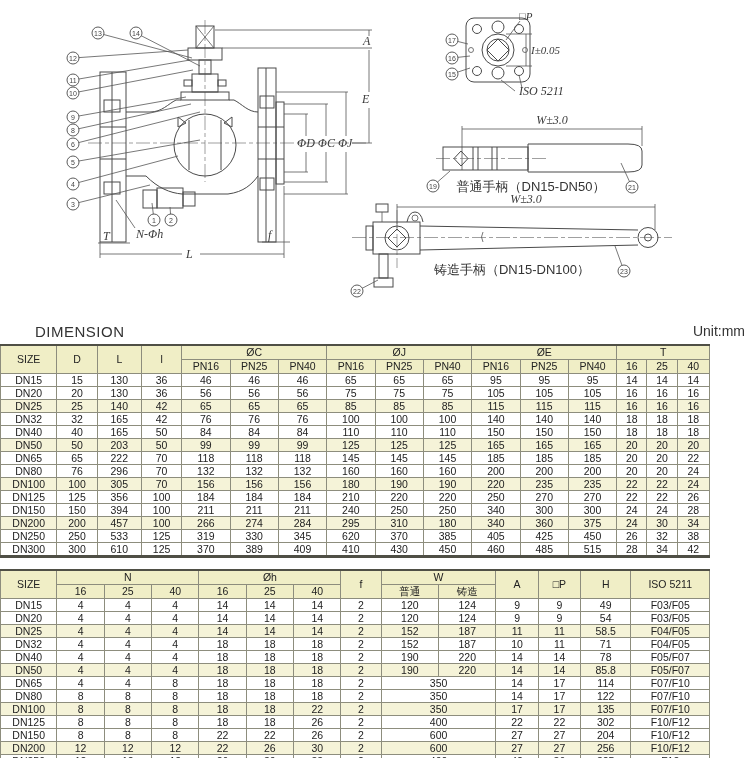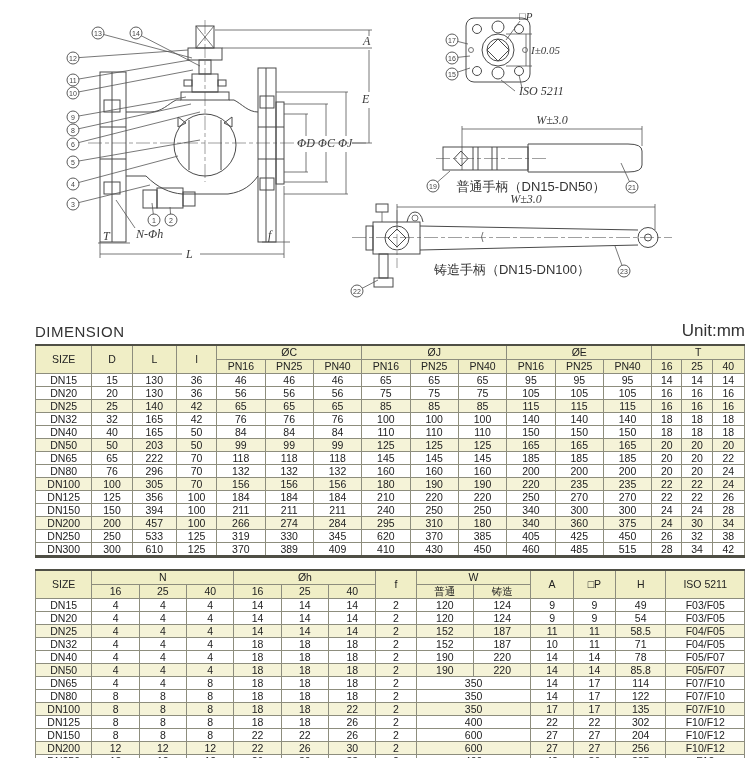--- a/index.html
+++ b/index.html
@@ -8,22 +8,22 @@
   svg text{fill:#3a3a3a;}
   .ln{fill:none;stroke:#4a4a4a;stroke-width:1;}
   .thin{fill:none;stroke:#555;stroke-width:0.8;}
   .cl{fill:none;stroke:#777;stroke-width:0.7;stroke-dasharray:14 3 4 3;}
   .dim{font-family:"Liberation Serif",serif;font-style:italic;font-size:12px;}
   .dimsm{font-family:"Liberation Serif",serif;font-style:italic;font-size:11px;}
   .cjk{font-size:13px;fill:#333;}
   .balloon-n{font-size:7px;fill:#444;}
   .title-row{width:710px;margin:3px 0 3px 35px;display:flex;justify-content:space-between;align-items:center;height:20px;}
   .title-row .t1{font-size:15px;color:#333;letter-spacing:0.5px;}
-  .title-row .t2{font-size:17px;color:#333;}
-  table{border-collapse:collapse;table-layout:fixed;width:710px;margin-left:35px;font-size:10.5px;color:#222;
+  .title-row .t2{font-size:14px;color:#333;}
+  table{border-collapse:collapse;table-layout:fixed;width:710px;font-size:10.5px;color:#222;
         border-top:2px solid #4f4f45;border-bottom:3px solid #4f4f45;}
   th,td{border:1px solid #8d8d7d;text-align:center;vertical-align:middle;padding:0;height:12px;line-height:11px;
         font-weight:normal;overflow:hidden;white-space:nowrap;font-size:10.5px;}
   thead th{background:#f0eec6;height:13px;}
   tr.shaded td{background:#f5f3d8;}
   .tbl-wrap{margin-top:0;}
   .gap{height:11px;}
 </style>
 </head>
 <body>

